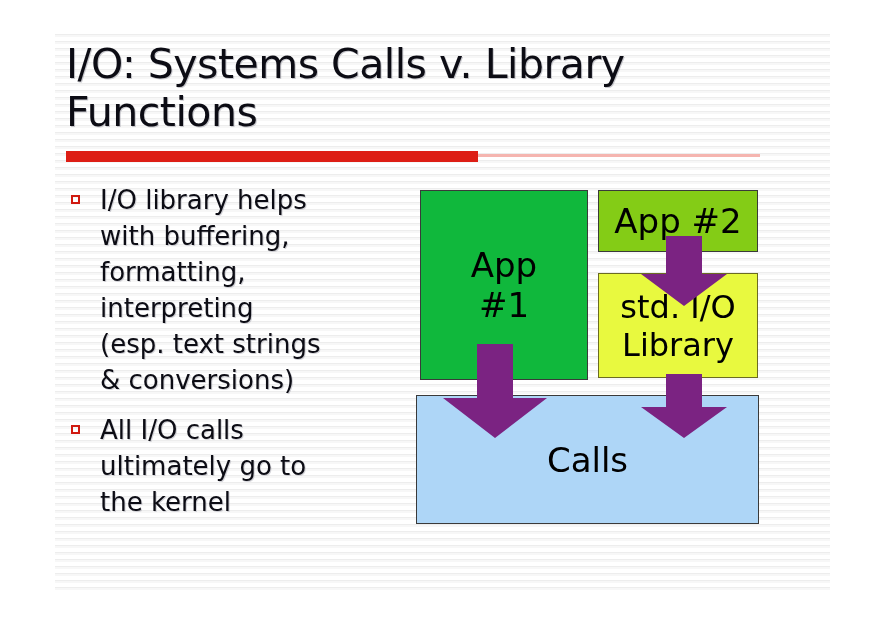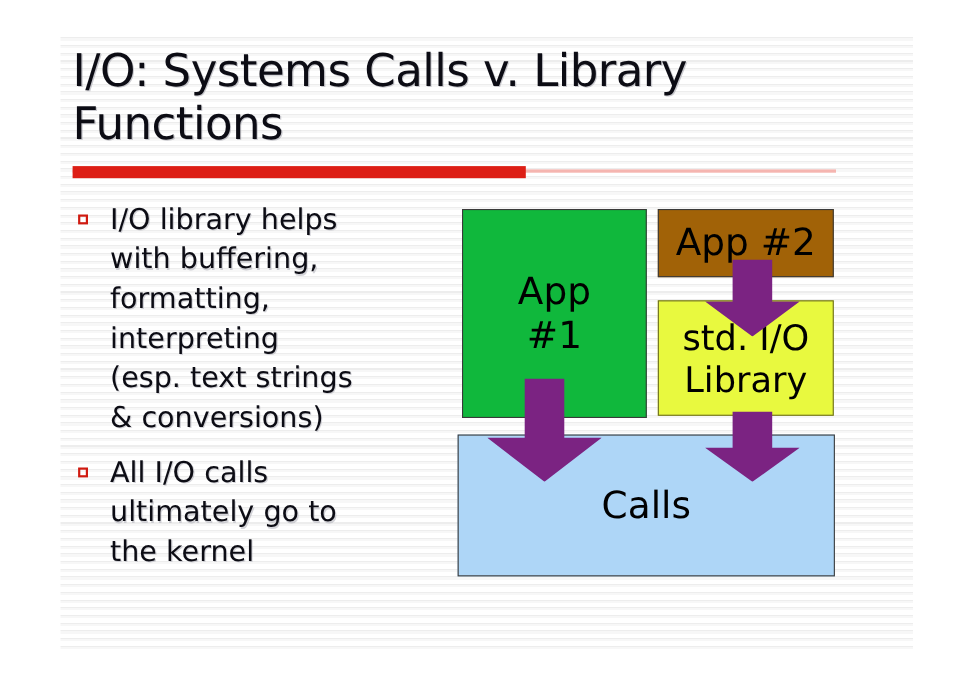--- a/index.html
+++ b/index.html
@@ -189,21 +189,21 @@
 the kernel</span>
     </div>
 
   </div>
 
   <div id="diagram">
 
     <div class="dbox" id="box-app1" style="background: rgb(16, 184, 60); border-color: rgb(58, 58, 58);">App
 #1</div>
 
-    <div class="dbox" id="box-app2" style="background: #a16207; border-color: rgb(58, 58, 58);">App #2</div>
+    <div class="dbox" id="box-app2" style="background: #84cc16; border-color: rgb(58, 58, 58);">App #2</div>
 
     <div class="dbox" id="box-stdio" style="background: rgb(232, 249, 63); border-color: rgb(107, 107, 34);">std. I/O
 Library</div>
 
     <div class="dbox" id="box-kernel" style="background: rgb(174, 214, 247); border-color: rgb(58, 58, 58);">Calls</div>
 
     <svg class="arrow-svg" id="arrow-app1-kernel" width="104" height="94" viewBox="0 0 104 94">
       <polygon class="arrow-shape" points="34,0 70,0 70,54 104,54 52,94 0,54 34,54" fill="#7b2382"></polygon>
     </svg>
 

